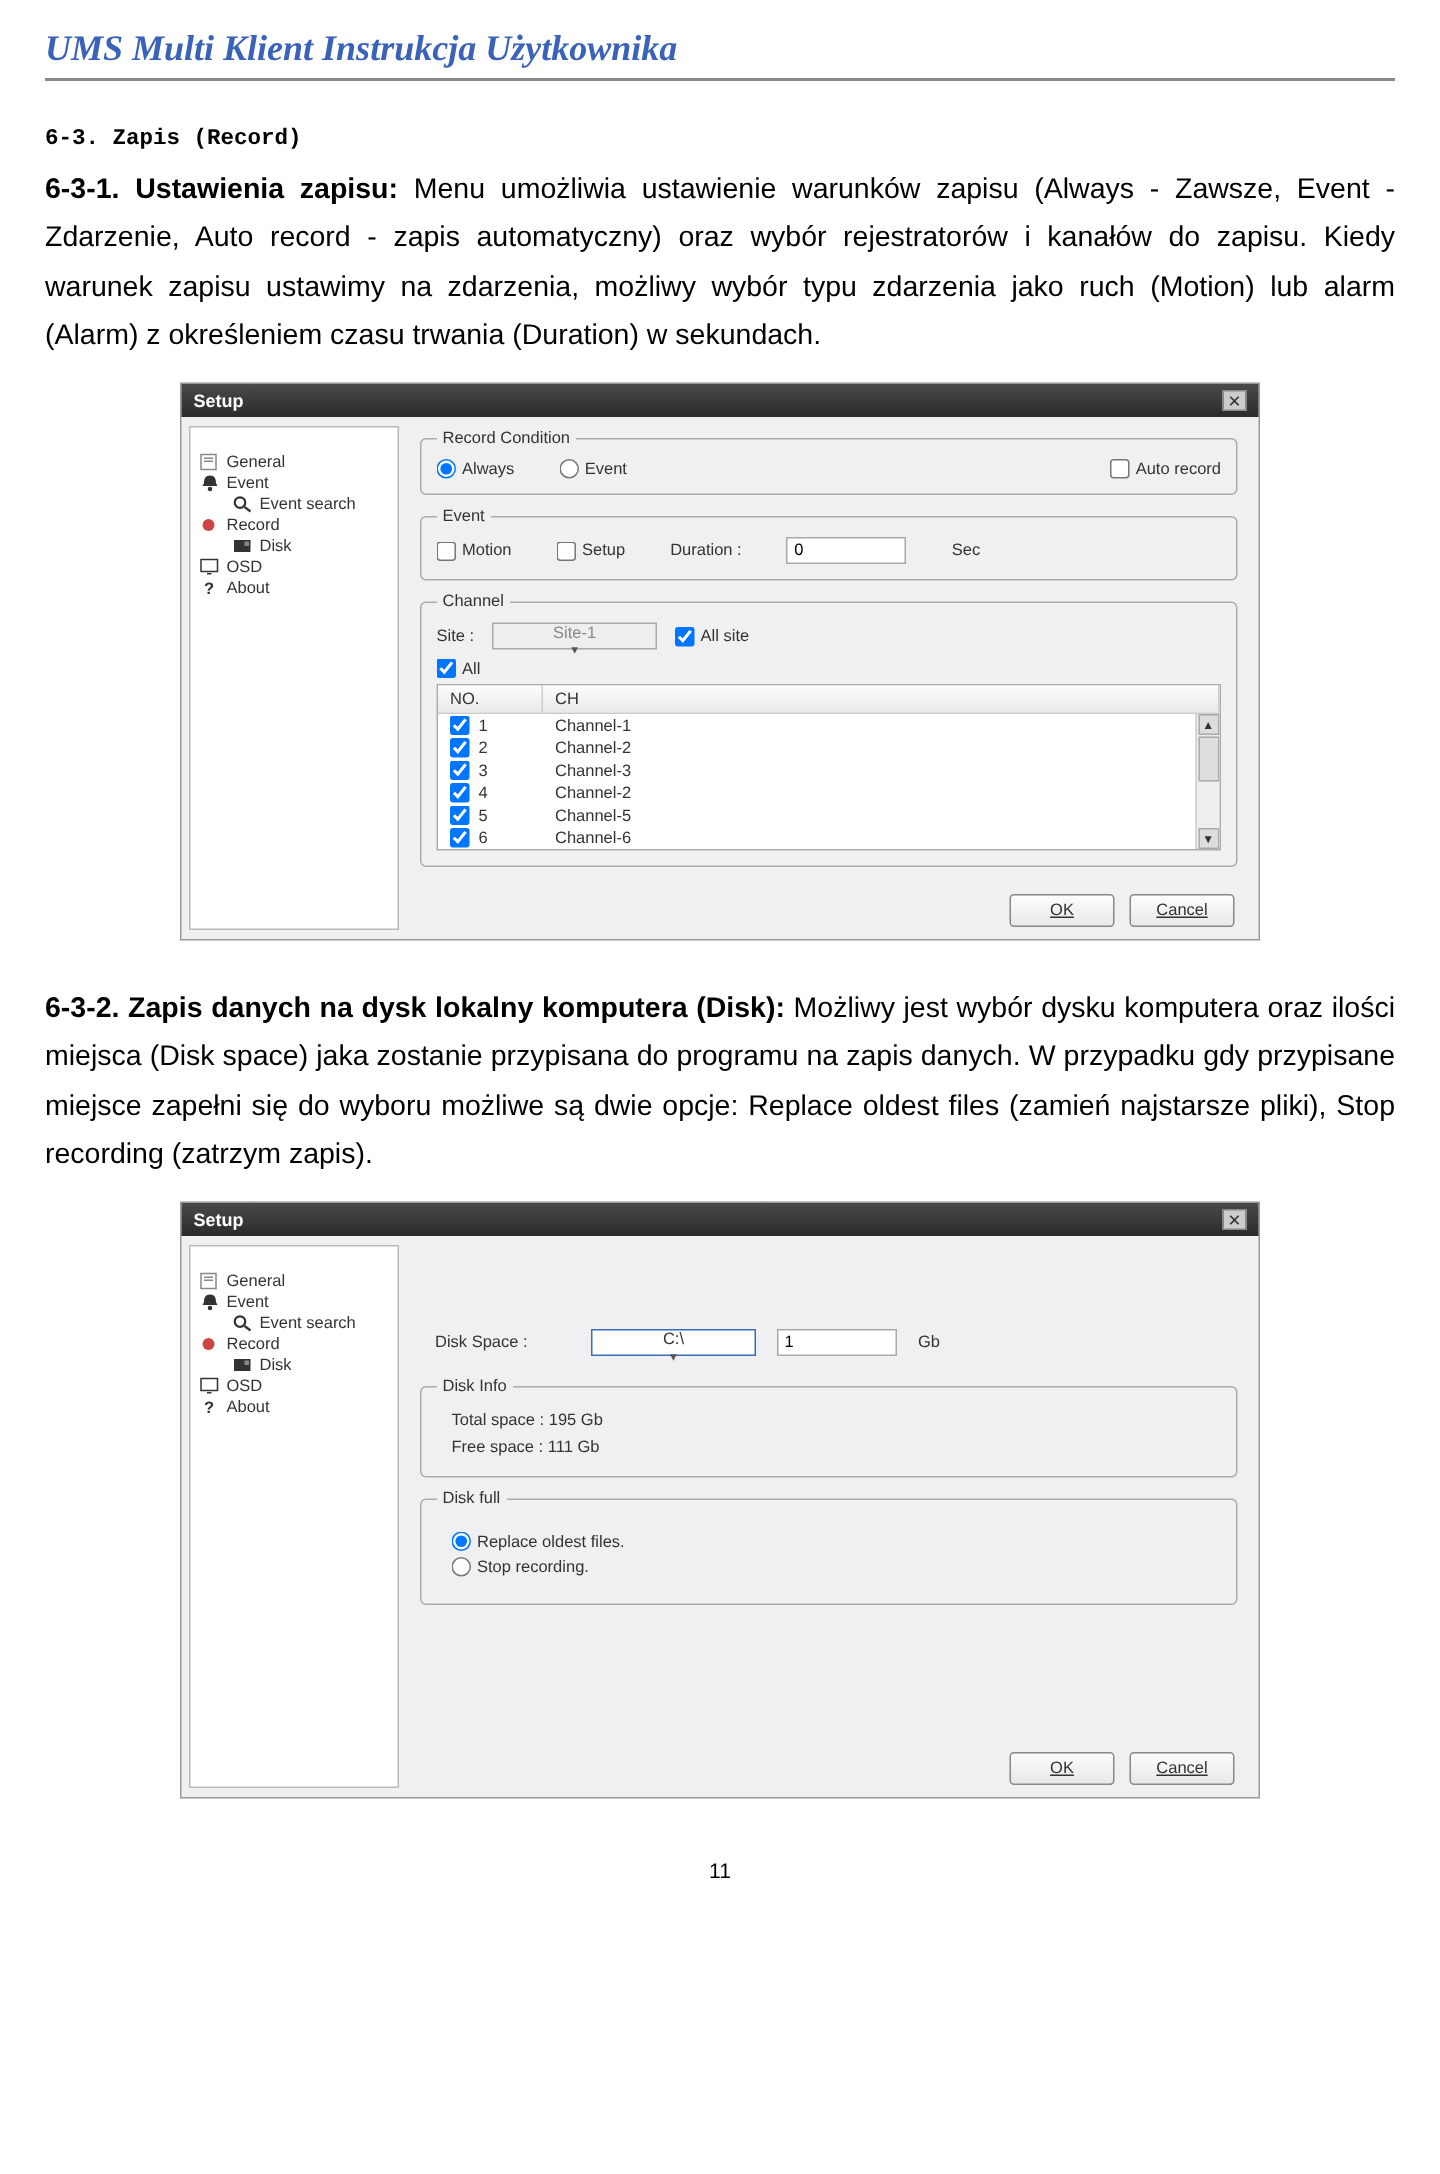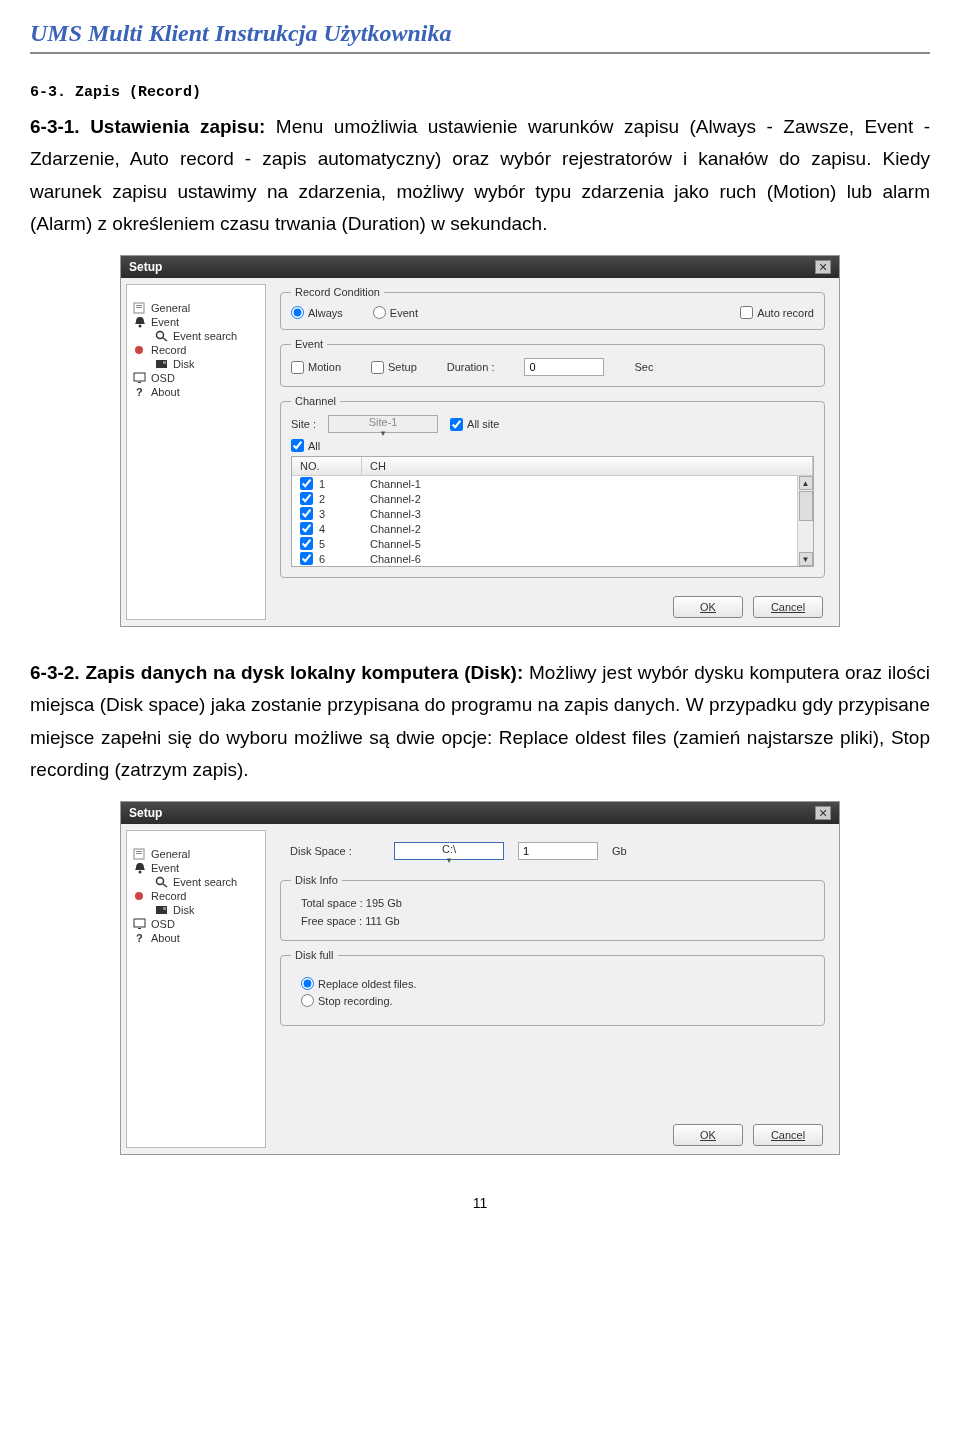--- a/index.html
+++ b/index.html
@@ -371,21 +371,21 @@
             </svg></span>
         <span>OSD</span>
       </div>
       <div class="tree-item">
         <span class="icon"><svg viewBox="0 0 14 12">
               <text x="3" y="10" font-size="11" fill="#333" font-weight="bold">?</text>
             </svg></span>
         <span>About</span>
       </div>
     </div>
-    <div class="content" style="min-height:330px;">
+    <div class="content" style="min-height:330px;margin-top:44px;">
       <div class="row" style="gap:14px; margin:10px 0 14px 10px;">
         <span class="label-blk">Disk Space :</span>
         <span class="select" style="background:#fff; color:#333; border:1px solid #3a6db5;">
           <span>C:\</span>
           <span class="chev">▾</span>
         </span>
         <input class="dur-input" value="1" style="">
         <span style="font-size:11px;">Gb</span>
       </div>
       <fieldset>

